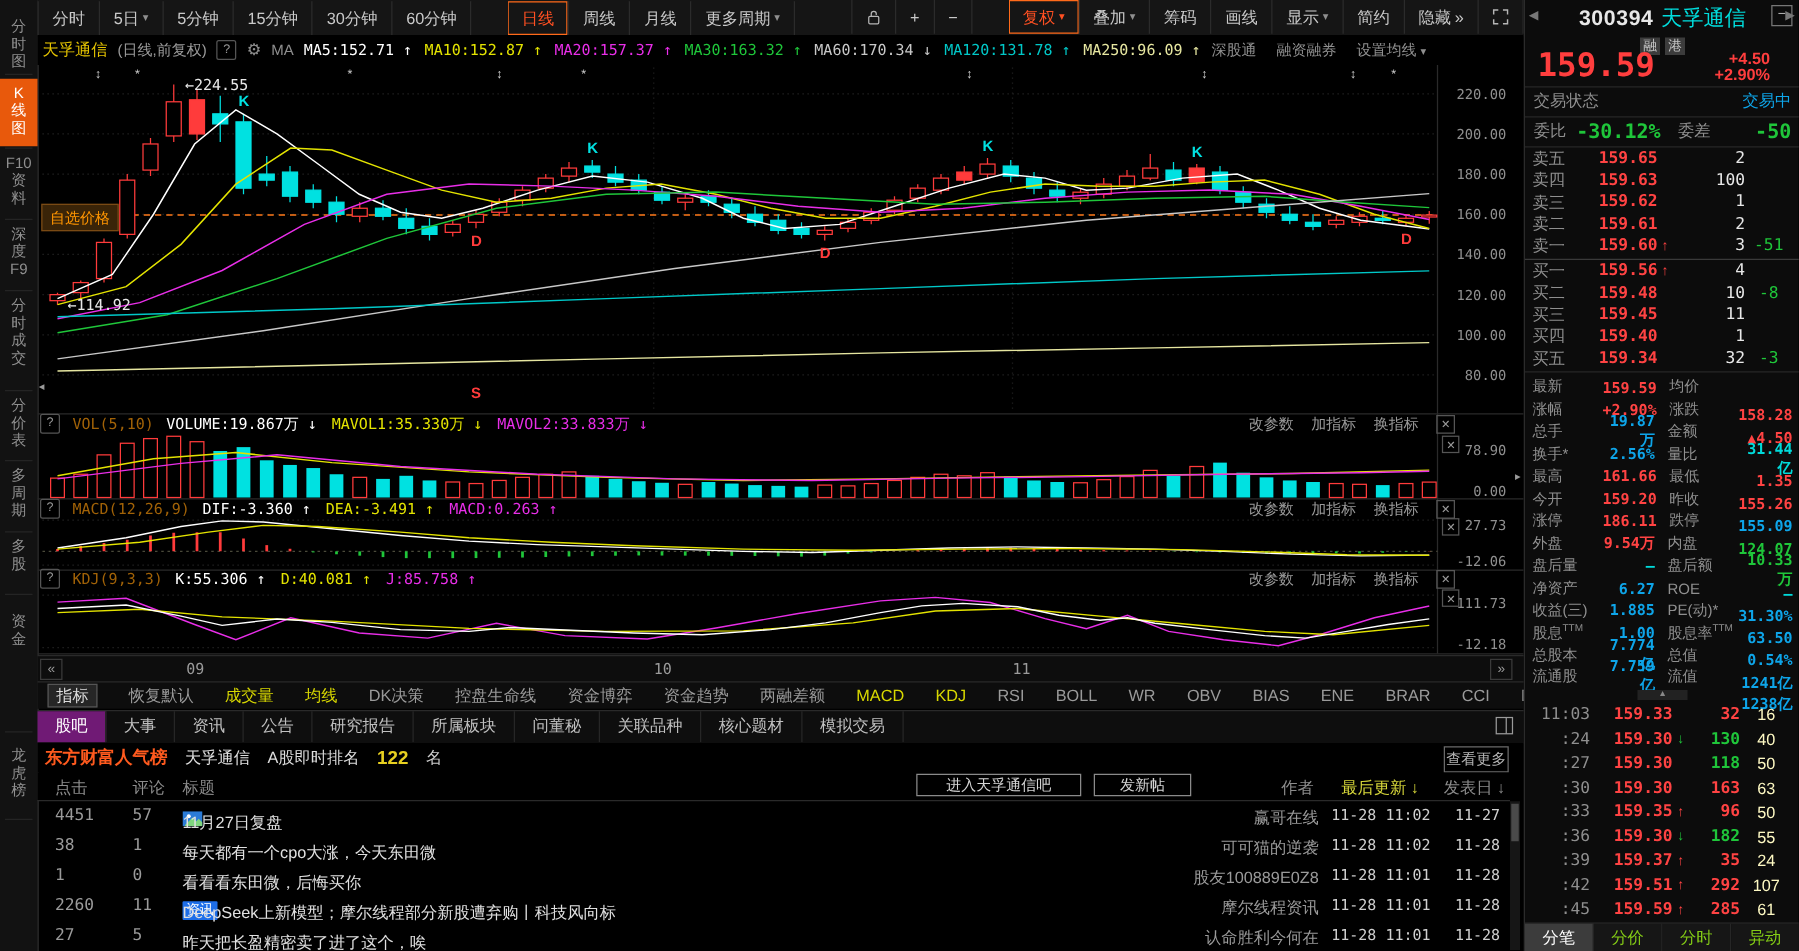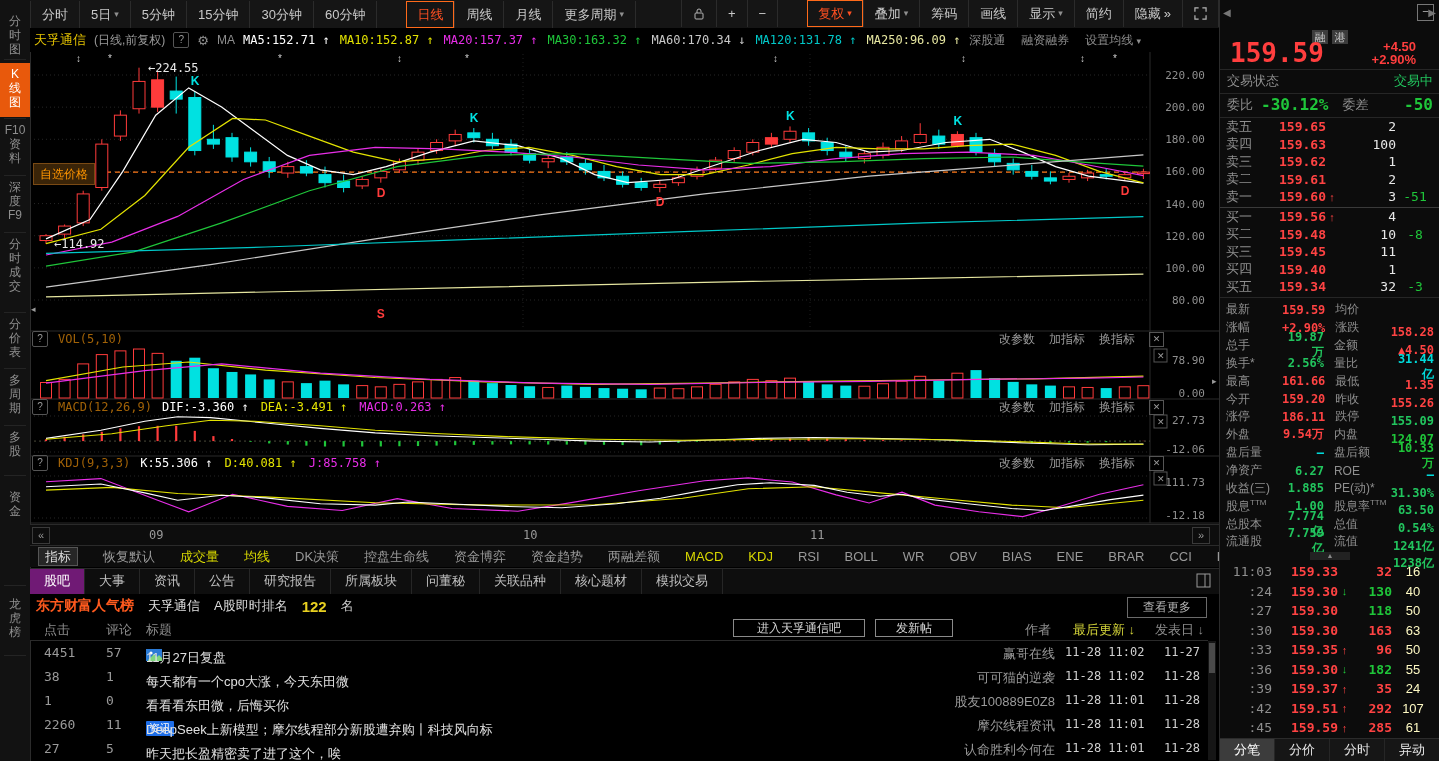--- a/index.html
+++ b/index.html
@@ -52,21 +52,21 @@
   #bottom-tabs{left:30px;top:568px;width:1189px;height:25px;background:#0e0e0e;border-top:1px solid #2a2a2a;border-bottom:1px solid #2a2a2a;display:flex;}
   .btab{padding:0 14px;line-height:24px;font-size:13px;color:#c0c0c0;border-right:1px solid #262626;cursor:pointer;white-space:nowrap;}
   .btab.active{background:#701a75;color:#fff;}
   #tabs-right-icon{margin-left:auto;margin-right:8px;margin-top:4px;}
   
   #rank-bar{left:30px;top:594px;width:1189px;height:24px;display:flex;align-items:center;gap:14px;padding-left:6px;font-size:13px;background:#000;box-sizing:border-box;}
   #rank-brand{color:#ff5a1e;font-weight:bold;font-size:14px;}
   #rank-stock{color:#e0e0e0;}
   #rank-label{color:#dcdcdc;}
   #rank-num{color:#e8d020;font-weight:bold;font-size:15px;}
-  #rank-more{position:absolute;right:12px;top:3px;border:1px solid #6a6a6a;color:#b5b5b5;font-size:12px;padding:1px 15px;cursor:pointer;}
+  #rank-more{position:absolute;right:12px;top:3px;border:1px solid #6a6a6a;color:#b5b5b5;font-size:12px;padding:1px 1px;cursor:pointer;}
   
   #forum-head{left:30px;top:618px;width:1189px;height:22px;background:#000;font-size:13px;color:#8c8c8c;}
   #forum-head span{position:absolute;top:3px;}
   .fbtn{position:absolute;top:1px;border:1px solid #8a8a8a;color:#d5d5d5;font-size:12px;text-align:center;line-height:16px;cursor:pointer;}
   #forum-rows{left:30px;top:640px;width:1178px;height:121px;border-top:1px solid #2a2a2a;}
   .frow{position:relative;height:24px;font-size:13px;}
   .frow span{position:absolute;top:4px;white-space:nowrap;}
   .f-clicks{left:14px;color:#9a9a9a;font-family:"DejaVu Sans Mono",monospace;}
   .f-comments{left:76px;color:#9a9a9a;font-family:"DejaVu Sans Mono",monospace;}
   .f-title{left:116px;color:#e0e0e0;display:flex;gap:6px;align-items:center;}
@@ -81,42 +81,42 @@
   #quote .sec{position:absolute;left:0;width:220px;box-sizing:border-box;}
   .qline{border-top:1px solid #262626;}
   .navarr{position:absolute;top:7px;color:#777;font-size:10px;cursor:pointer;}
   #q-code{color:#e8e8e8;font-size:17px;font-weight:bold;letter-spacing:.5px;}
   #q-name{color:#00dcdc;font-size:17px;margin-left:6px;}
   .badge{background:#3c3c3c;color:#c8c8c8;font-size:11px;width:16px;height:14px;line-height:14px;text-align:center;margin:0 2px;display:inline-block;}
   #q-price{color:#ff3e3e;font-size:26px;font-weight:bold;}
   .chg{color:#ff3e3e;font-size:13px;font-weight:bold;line-height:13px;text-align:right;}
   #q-min{position:absolute;right:5px;top:4px;width:15px;height:15px;border:1px solid #777;color:#bbb;text-align:center;line-height:13px;font-size:11px;cursor:pointer;}
   .lbl{color:#8f8f8f;font-size:13px;}
-  .g{color:#1fc63a;} .r{color:#ff4343;} .w{color:#22c55e;} .c{color:#00dada;}
+  .g{color:#1fc63a;} .r{color:#ff4343;} .w{color:#0ea5e9;} .c{color:#00dada;}
   .obrow{display:flex;align-items:center;height:17.5px;padding:0 6px;font-size:13px;}
   .obrow .l{width:36px;color:#8f8f8f;}
   .obrow .p{width:64px;text-align:right;font-family:"DejaVu Sans Mono",monospace;font-weight:bold;}
   .obrow .a{width:12px;text-align:center;font-size:11px;}
   .obrow .q{flex:1;text-align:right;font-family:"DejaVu Sans Mono",monospace;color:#e8e8e8;}
   .obrow .d{width:38px;text-align:center;font-family:"DejaVu Sans Mono",monospace;}
   .dtrow{display:flex;align-items:center;height:17.85px;padding:0 6px;font-size:12px;}
   .dtrow .l1{width:56px;color:#8f8f8f;white-space:nowrap;}
   .dtrow .v1{flex:1;text-align:right;font-family:"DejaVu Sans Mono",monospace;font-weight:bold;}
   .dtrow .l2{width:54px;color:#8f8f8f;padding-left:10px;white-space:nowrap;}
   .dtrow .v2{flex:1.1;text-align:right;font-family:"DejaVu Sans Mono",monospace;font-weight:bold;margin-top:44px;}
   sup{font-size:8px;}
   #q-handle{position:absolute;left:90px;top:552px;width:40px;height:8px;background:#222;color:#888;font-size:7px;text-align:center;line-height:8px;cursor:pointer;}
   .tkrow{display:flex;align-items:center;height:19.5px;padding:0 6px;font-size:13px;}
   .tkrow .t{width:46px;text-align:right;color:#8f8f8f;font-family:"DejaVu Sans Mono",monospace;}
   .tkrow .p{width:66px;text-align:right;font-family:"DejaVu Sans Mono",monospace;font-weight:bold;}
   .tkrow .a{width:13px;text-align:center;font-size:11px;font-weight:bold;}
   .tkrow .v{flex:1;text-align:right;font-family:"DejaVu Sans Mono",monospace;font-weight:bold;}
   .tkrow .n{width:42px;text-align:center;font-family:Liberation Sans, sans-serif;color:#fef9c3;}
   #q-tabs{position:absolute;left:0;top:738px;width:220px;height:23px;border-top:1px solid #2b2b2b;display:flex;}
-  .qtab{flex:1;text-align:center;line-height:22px;font-size:13px;color:#e5e5e5;border-right:1px solid #262626;cursor:pointer;background:#161616;}
+  .qtab{flex:1;text-align:center;line-height:22px;font-size:13px;color:#84cc16;border-right:1px solid #262626;cursor:pointer;background:#161616;}
   .qtab.active{background:#3c3c3c;color:#fff;}
   
   #watch-tag{left:33px;top:163px;width:60px;height:20px;background:#3a2408;border:1px solid #7a4a14;color:#ff9500;font-size:12px;line-height:20px;text-align:center;z-index:6;}
   .handle{position:absolute;color:#9a9a9a;font-size:9px;z-index:6;cursor:pointer;}
 </style>
 </head>
 <body>
 
 <div id="sidebar" class="abs">
     <div class="sbitem" style="top: 14px;">
@@ -567,20 +567,25 @@
       <rect x="1124" y="420" width="13" height="13" fill="none" stroke="#555"></rect>
       <text x="1127" y="430" fill="#9a9a9a" font-size="9">✕</text>
     </g>
   </svg>
 
 <div id="watch-tag" class="abs">自选价格</div>
 
 <div class="phead" style="top:331px;">
   <span class="qbox">?</span>
   <span class="param">VOL(5,10)</span>
+  <span id="vol-fields" class="row" style="gap:12px">
+      <span class="pfield" style="color: rgb(255, 255, 255);">VOLUME:19.867万 ↓</span>
+      <span class="pfield" style="color: rgb(227, 227, 0);">MAVOL1:35.330万 ↓</span>
+      <span class="pfield" style="color: rgb(232, 46, 232);">MAVOL2:33.833万 ↓</span>
+    </span>
   <span class="plinks" id="vol-links">
       <span>改参数</span>
       <span>加指标</span>
       <span>换指标</span>
       <span class="xclose">✕</span>
     </span>
 </div>
 <div class="phead" style="top:399px;">
   <span class="qbox">?</span>
   <span class="param">MACD(12,26,9)</span>
@@ -742,20 +747,23 @@
       <span class="f-updated">11-28 11:01</span>
       <span class="f-posted">11-28</span>
     </div>
   </div>
 <div id="forum-scroll" class="abs"></div>
 <div id="forum-thumb" class="abs"></div>
 
 <div id="quote" class="abs">
   <span class="navarr" style="left:3px;">◀</span>
   <span class="navarr" style="right:3px;">▶</span>
+  <div class="sec" style="top:3px;text-align:center;">
+    <span id="q-code">300394</span><span id="q-name">天孚通信</span>
+  </div>
   <div class="sec" id="q-badges" style="top:27px;text-align:center;"><span class="badge">融</span><span class="badge">港</span></div>
   <div class="sec row" style="top:40px;height:26px;padding:0 24px 0 10px;">
     <span id="q-price" class="mono">159.59</span>
     <span style="margin-left:auto;">
       <div class="chg">+4.50</div>
       <div class="chg">+2.90%</div>
     </span>
   </div>
   <div id="q-min">−</div>
   <div class="sec qline row" style="top:69px;height:22px;padding:0 7px;">

